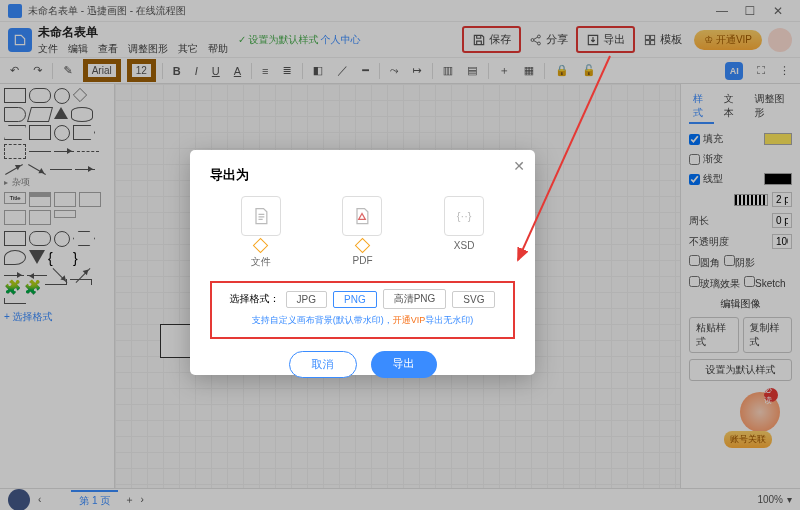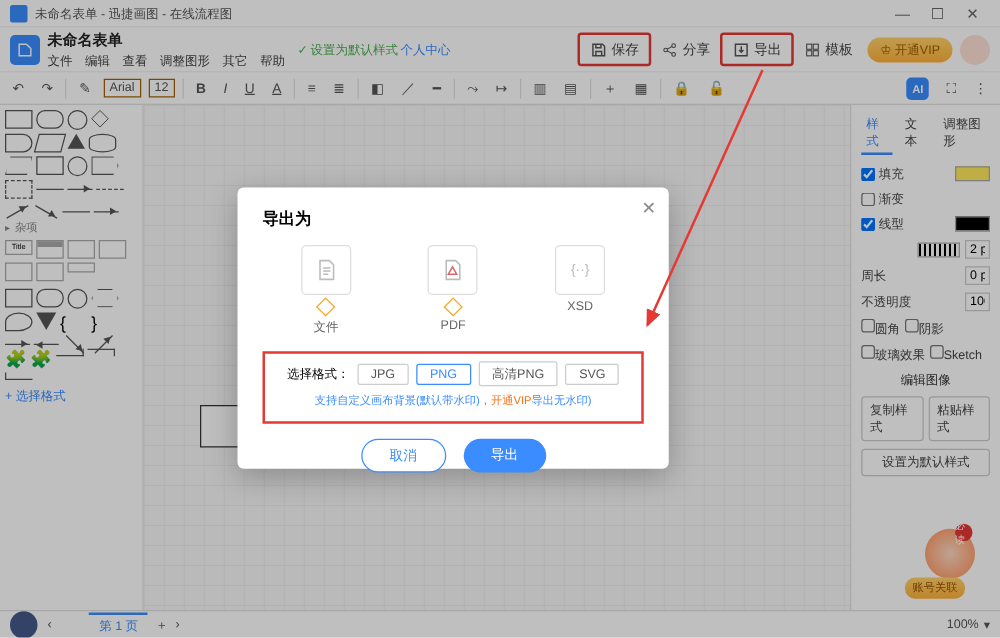--- a/index.html
+++ b/index.html
@@ -21,21 +21,21 @@
 .header .spacer { flex:1; }
 .header-btn { display:flex; align-items:center; gap:3px; padding:4px 8px; font-size:11px; color:#444; cursor:pointer; border-radius:3px; }
 .header-btn.highlight { border: 2px solid #e53935; }
 .header-btn svg { width:14px; height:14px; }
 .vip-btn { background:linear-gradient(#ffd36b,#ffb03a); color:#a05a00; border-radius:12px; padding:3px 10px; font-size:10px; margin-left:4px; }
 .avatar { width:24px; height:24px; border-radius:50%; background:#ffe0d6; margin-left:6px; }
 
 .toolbar { height: 26px; background:#fff; border-bottom:1px solid #e0e0e0; display:flex; align-items:center; padding:0 6px; gap:6px; font-size:11px; color:#555; }
 .toolbar .tb { padding:2px 4px; cursor:pointer; }
 .toolbar .sep { width:1px; height:16px; background:#e0e0e0; }
-.tb-select { border:1px solid #a16207; padding:1px 4px; font-size:10px; }
+.tb-select { border:5px solid #a16207; padding:1px 4px; font-size:10px; }
 .ai-btn { margin-left:auto; width:18px; height:18px; background:#3a8cff; color:#fff; border-radius:4px; font-size:9px; display:flex; align-items:center; justify-content:center; font-weight:bold; }
 
 .main { display:flex; height: calc(100% - 22px - 36px - 26px - 22px); }
 .left-panel { width: 115px; background:#fff; border-right:1px solid #e0e0e0; padding:4px; overflow:hidden; }
 .shape-grid { display:flex; flex-wrap:wrap; gap:3px; }
 .shape { width:22px; height:15px; border:1px solid #555; }
 .shape.round { border-radius:7px; }
 .shape.circle { width:16px; height:16px; border-radius:50%; }
 .shape.diamond { transform:rotate(45deg) scale(0.72); width:14px; height:14px; }
 .shape.tri { width:0; height:0; border:7px solid transparent; border-bottom:12px solid #555; border-top:none; background:none; }
@@ -87,21 +87,21 @@
 .fmt-btn { border:1px solid #ccc; padding:2px 10px; font-size:10px; cursor:pointer; border-radius:2px; color:#555; }
 .fmt-btn.sel { border-color:#3a8cff; color:#3a8cff; }
 .fmt-tip { font-size:9px; color:#3a8cff; }
 .fmt-tip .orange { color:#f6721b; }
 .modal-actions { display:flex; justify-content:center; gap:14px; margin-top:12px; }
 .btn { padding:5px 22px; border-radius:14px; font-size:11px; cursor:pointer; }
 .btn.ghost { border:1px solid #3a8cff; color:#3a8cff; background:#fff; }
 .btn.primary { background:#3a8cff; color:#fff; }
 
 .red-arrow { position:absolute; pointer-events:none; }
-.bind-badge { position:absolute; right:20px; bottom:31px; width:56px; height:56px; }
+.bind-badge { position:absolute; right:20px; bottom:62px; width:56px; height:56px; }
 .bind-badge .circ { width:40px; height:40px; border-radius:50%; background:radial-gradient(#ffd9c2,#ff8d52); position:absolute; top:0; right:0; }
 .bind-badge .tag { position:absolute; bottom:0; left:0; background:linear-gradient(#ffd36b,#ffb03a); color:#9a5200; font-size:9px; padding:2px 6px; border-radius:8px; }
 .red-balloon { position:absolute; width:14px; height:14px; border-radius:50%; background:#e53935; color:#fff; font-size:8px; display:flex; align-items:center; justify-content:center; right:2px; top:-4px; }
 </style>
 </head>
 <body>
 
 <div class="titlebar">
   <div class="app-icon"></div>
   <span>未命名表单 - 迅捷画图 - 在线流程图</span>
@@ -307,22 +307,22 @@
     <div class="rp-row2">
       <label><input type="checkbox" class="chk" style=""><span>圆角</span></label>
       <label><input type="checkbox" class="chk" style=""><span>阴影</span></label>
     </div>
     <div class="rp-row2">
       <label><input type="checkbox" class="chk" style=""><span>玻璃效果</span></label>
       <label><input type="checkbox" class="chk" style=""><span>Sketch</span></label>
     </div>
     <div class="rp-title">编辑图像</div>
     <div class="rp-row2" style="justify-content:center">
+      <div class="rp-btn">粘贴样式</div>
       <div class="rp-btn">复制样式</div>
-      <div class="rp-btn">粘贴样式</div>
     </div>
     <div class="rp-row2" style="justify-content:center">
       <div class="rp-btn" style="width:100%;text-align:center">设置为默认样式</div>
     </div>
   </div>
 </div>
 
 <div class="statusbar">
   <div class="icon-s"></div>
   <span>‹</span>

